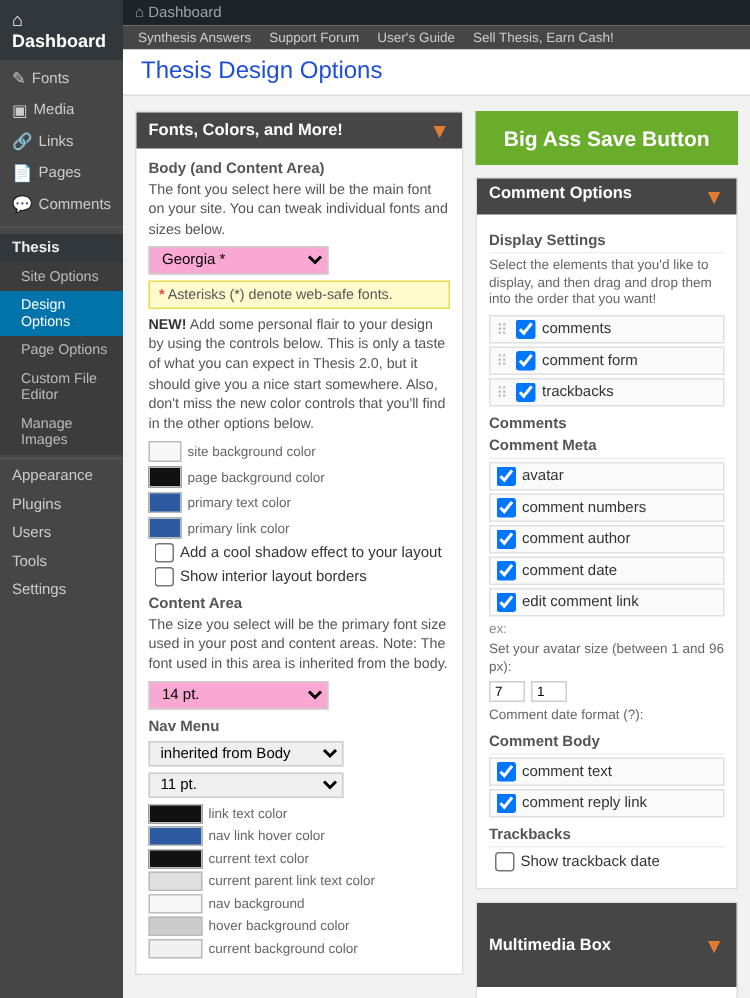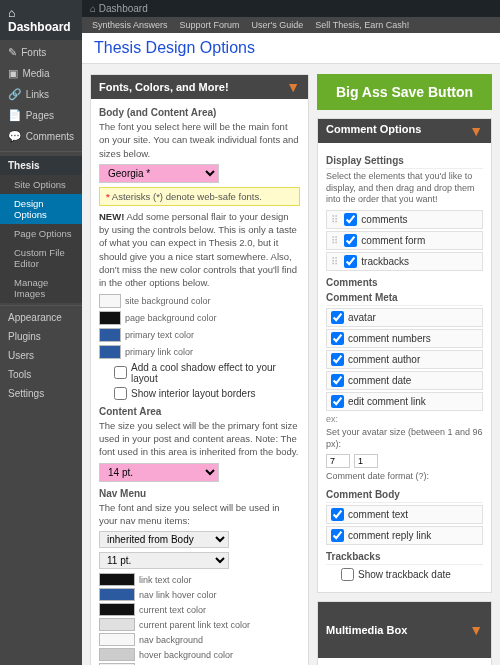--- a/index.html
+++ b/index.html
@@ -43,21 +43,21 @@
     .asterisk-note { background: #fffbcc; border: 1px solid #e6db55; padding: 3px 6px; font-size: 9.5px; color: #555; margin: 4px 0; }
     .asterisk-note span.ast { color: #e44; font-weight: bold; }
 
     .new-notice { font-size: 9.5px; color: #555; margin: 4px 0; line-height: 1.4; }
     .new-notice strong { color: #333; }
 
     .color-row { display: flex; align-items: center; gap: 4px; margin: 3px 0; }
     .color-swatch { width: 22px; height: 14px; border: 1px solid #bbb; display: inline-block; flex-shrink: 0; }
     .color-label { font-size: 9px; color: #666; }
 
-    .checkbox-row { display: flex; align-items: center; gap: 4px; margin: 3px 15px; font-size: 10px; }
+    .checkbox-row { display: flex; align-items: center; gap: 4px; margin: 3px 4px; font-size: 10px; }
     .checkbox-row input[type=checkbox] { margin: 0; }
 
     .nav-swatch-row { display: flex; align-items: center; gap: 4px; margin: 2px 0; }
     .nav-swatch { width: 36px; height: 13px; border: 1px solid #bbb; }
     .nav-label { font-size: 9px; color: #666; }
 
     .big-save-btn { background: #6aad2a; color: #fff; font-size: 14px; font-weight: bold; padding: 10px 16px; width: 100%; border: none; cursor: pointer; margin-bottom: 8px; }
 
     .comment-options-header { background: #464646; color: #fff; padding: 4px 8px; font-size: 11px; font-weight: bold; display: flex; justify-content: space-between; align-items: flex-start; }
 
@@ -229,21 +229,20 @@
             <p>The size you select will be the primary font size used in your post and content areas. Note: The font used in this area is inherited from the body.</p>
             <div style="margin:4px 0;">
               <select class="small-select">
                 <option>14 pt.</option>
                 <option>12 pt.</option>
                 <option>16 pt.</option>
               </select>
             </div>
 
             <div class="field-label">Nav Menu</div>
-            <p>The font and size you select will be used in your nav menu items:</p>
             <div style="margin:4px 0;">
               <select class="inherited-select">
                 <option>inherited from Body</option>
               </select>
             </div>
             <div style="margin:4px 0;">
               <select class="inherited-select">
                 <option>11 pt.</option>
               </select>
             </div>

